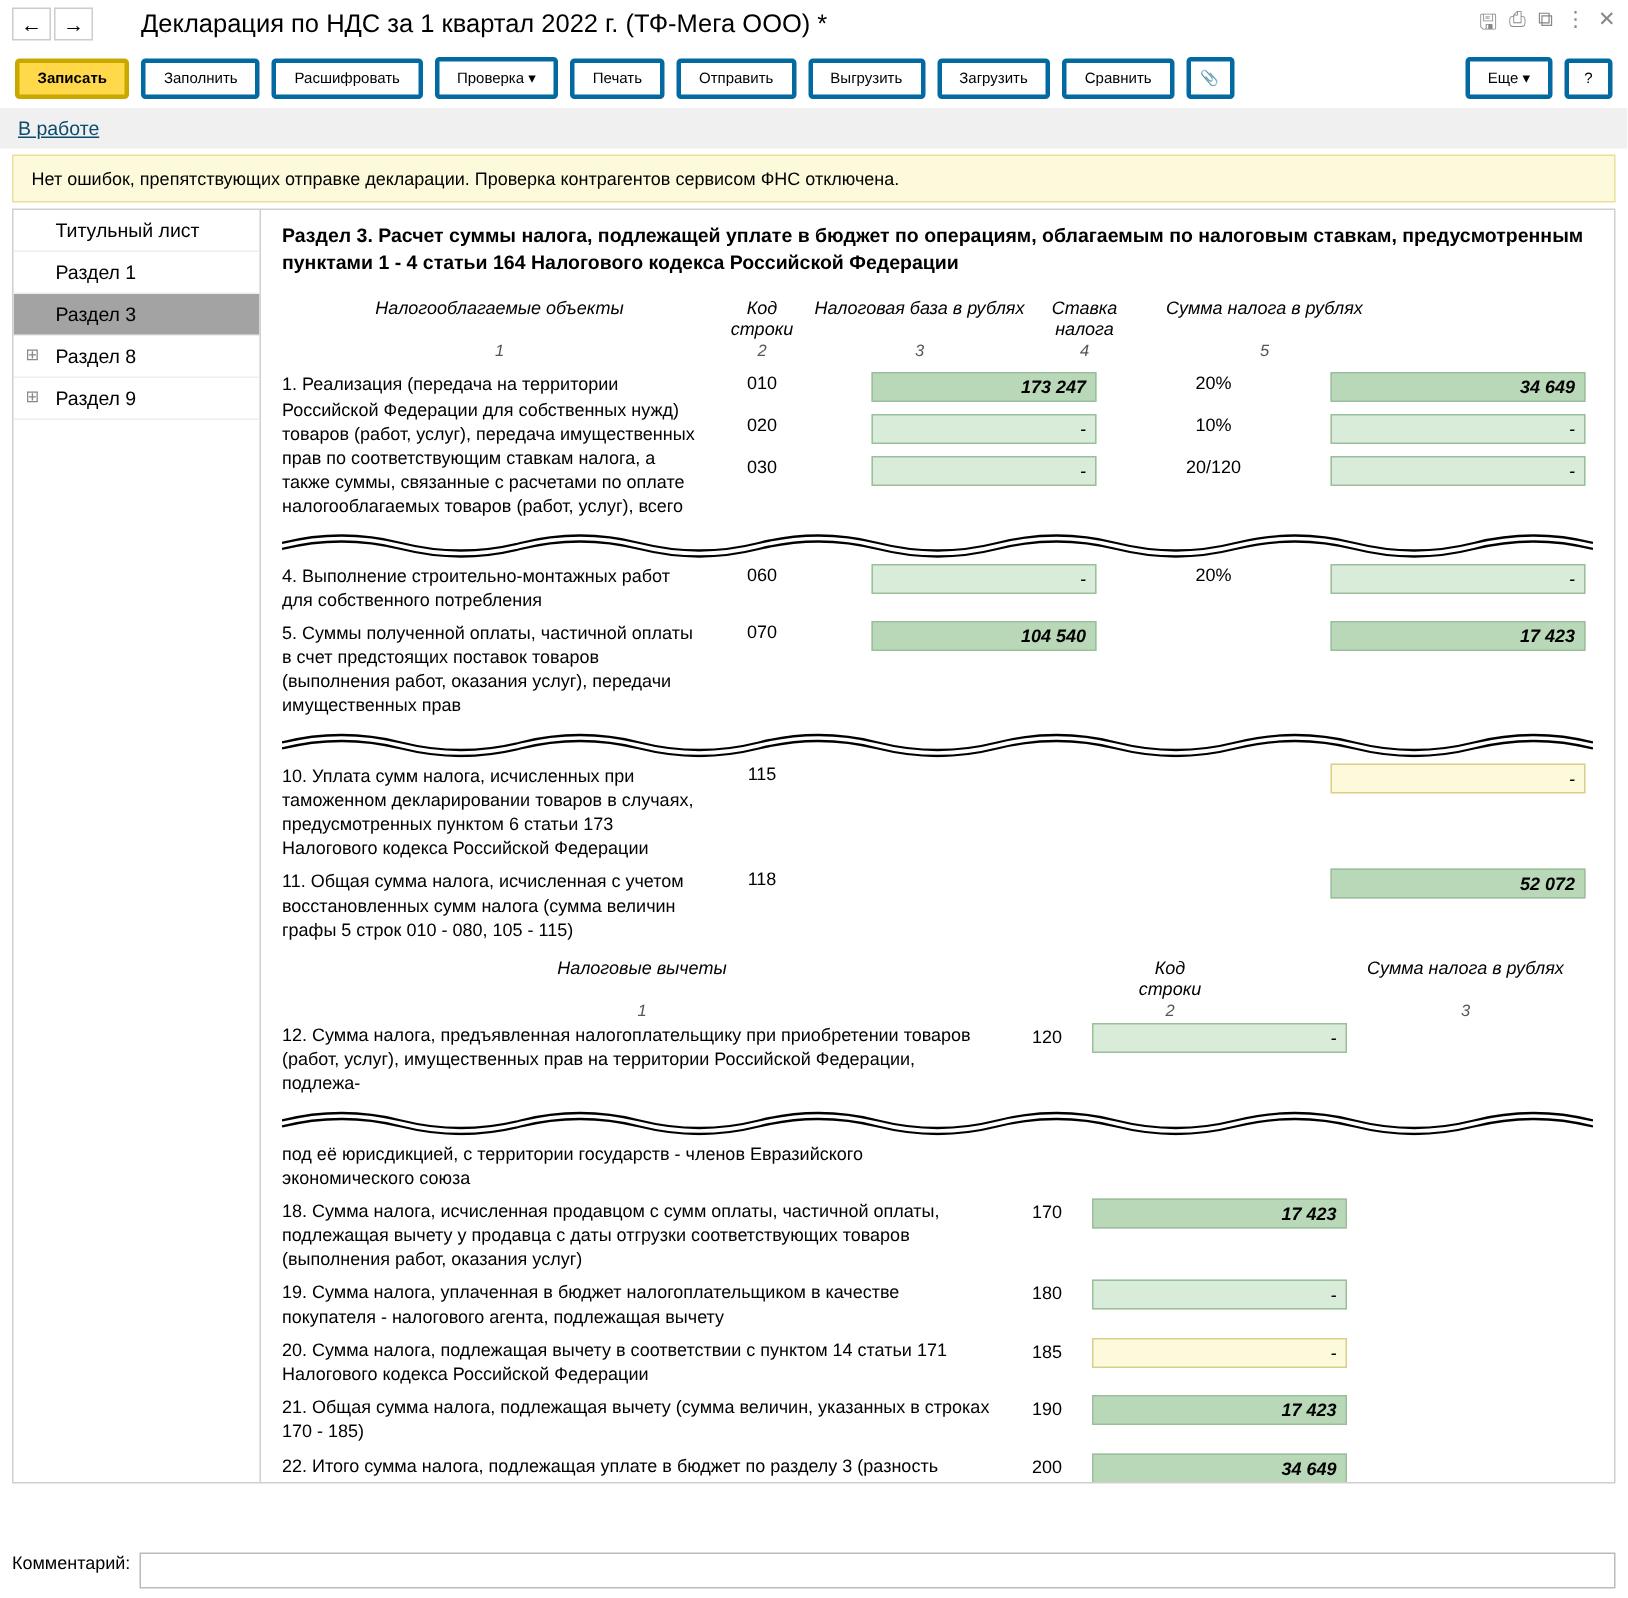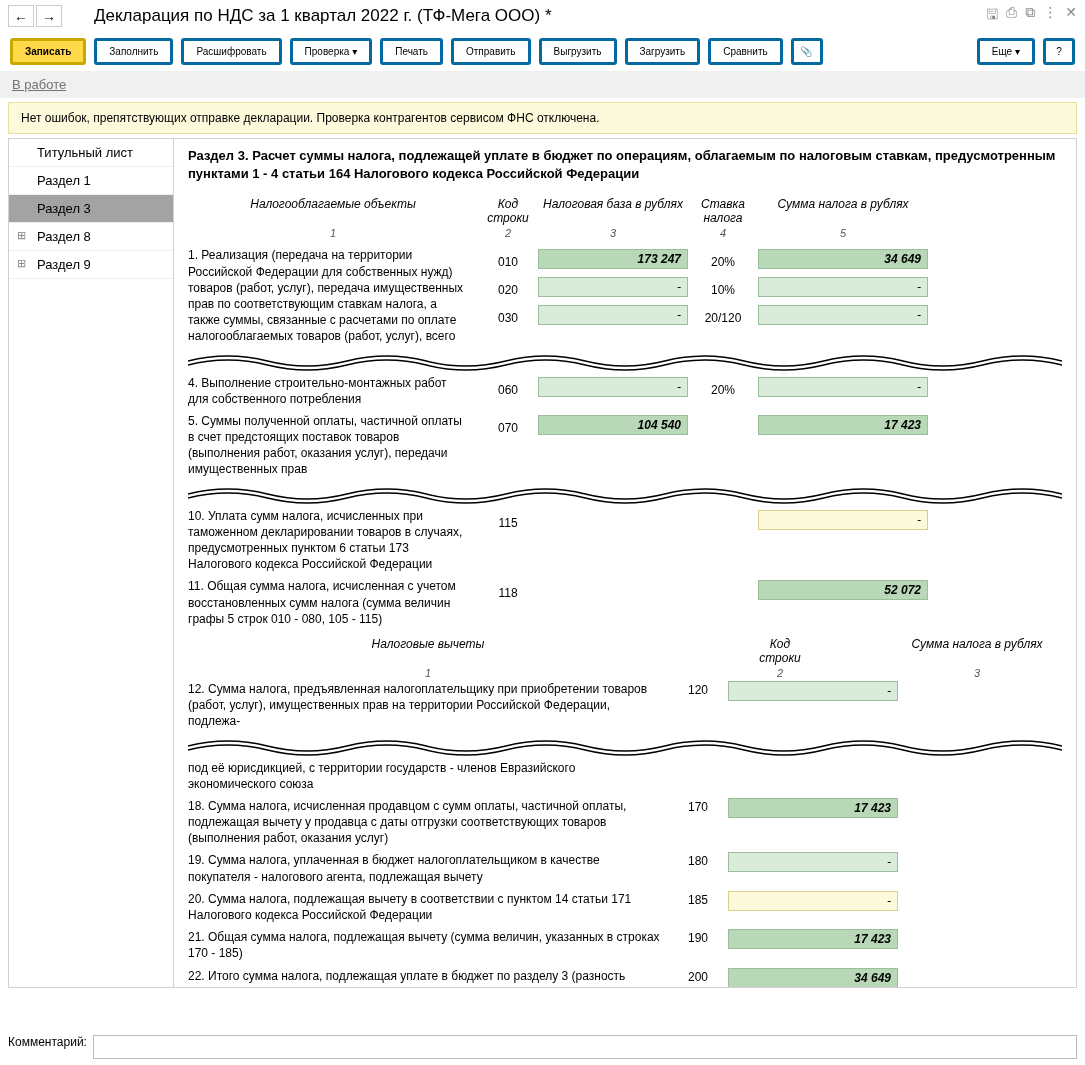--- a/index.html
+++ b/index.html
@@ -8,21 +8,21 @@
 .nav-btn { width: 26px; height: 22px; border: 1px solid #ccc; background: #fff; margin-right: 2px; font-size: 14px; cursor: pointer; }
 .title { font-size: 17px; margin-left: 30px; flex: 1; }
 .title-icons { display: flex; gap: 8px; color: #888; font-size: 14px; }
 .title-icons span { cursor: pointer; }
 .toolbar { display: flex; align-items: center; padding: 6px 10px; gap: 8px; }
 .btn { padding: 5px 12px; border: 3px solid #0369a1; background: #fff; font-size: 10px; cursor: pointer; border-radius: 3px; }
 .btn-primary { background: #ffd94a; border-color: #c9a800; font-weight: bold; }
 .btn-icon { width: 32px; padding: 5px 0; text-align: center; }
 .toolbar .spacer { flex: 1; }
 .status-link { padding: 6px 12px; background: #f0f0f0; }
-.status-link a { color: #737373; text-decoration: underline; font-size: 13px; margin-top: 12px; }
+.status-link a { color: #0c4a6e; text-decoration: underline; font-size: 13px; margin-top: 12px; }
 .info-bar { background: #fdfadb; padding: 8px 12px; margin: 4px 8px; border: 1px solid #e8e0a0; font-size: 12px; }
 .main { display: flex; margin: 2px 8px; height: 850px; border: 1px solid #d0d0d0; }
 .sidebar { width: 165px; border-right: 1px solid #d0d0d0; overflow-y: auto; }
 .tree-item { padding: 6px 4px 6px 28px; cursor: pointer; position: relative; font-size: 13px; border-bottom: 1px solid #eee; }
 .tree-item.active { background: #a3a3a3; }
 .tree-item.expandable::before { content: "⊞"; position: absolute; left: 8px; color: #888; font-size: 11px; }
 .content { flex: 1; overflow: auto; padding: 8px 14px; position: relative; }
 .section-title { font-weight: bold; font-size: 13px; margin-bottom: 14px; line-height: 1.4; }
 .hdr-row { display: flex; font-style: italic; text-align: center; margin-bottom: 2px; font-size: 12px; }
 .hdr-row .c1 { width: 290px; }
@@ -32,21 +32,21 @@
 .hdr-row .c5 { width: 170px; }
 .num-row { display: flex; font-style: italic; text-align: center; font-size: 11px; color: #555; margin-bottom: 8px; }
 .num-row .c1 { width: 290px; }
 .num-row .c2 { width: 60px; }
 .num-row .c3 { width: 150px; }
 .num-row .c4 { width: 70px; }
 .num-row .c5 { width: 170px; }
 .data-block { position: relative; margin-bottom: 6px; }
 .row-text { width: 290px; font-size: 12px; line-height: 1.35; padding-right: 8px; float: left; }
 .row-lines { margin-left: 290px; }
-.line { display: flex; align-items: flex-end; margin-bottom: 6px; height: 22px; }
+.line { display: flex; align-items: flex-start; margin-bottom: 6px; height: 22px; gap: 43px; }
 .code { width: 60px; text-align: center; font-size: 12px; }
 .cell { height: 20px; border: 1px solid #9bbf9b; background: #d9ecd9; text-align: right; padding: 2px 6px; font-size: 12px; font-style: italic; }
 .cell.w150 { width: 150px; }
 .cell.w170 { width: 170px; }
 .cell.yellow { background: #fdfadb; border-color: #d8cf8a; }
 .cell.dark { background: #b8d8b8; font-weight: bold; }
 .rate { width: 70px; text-align: center; font-size: 12px; }
 .gap150 { width: 150px; }
 .gap70 { width: 70px; }
 .clear { clear: both; }

